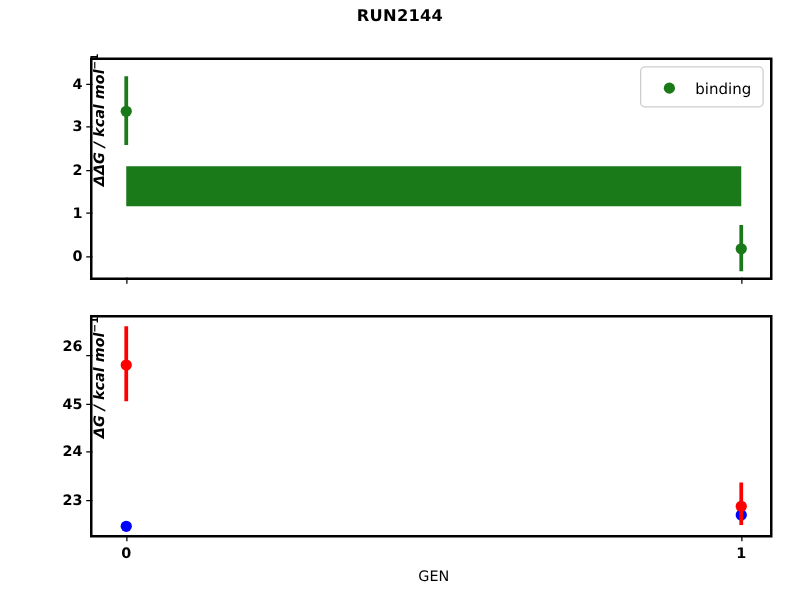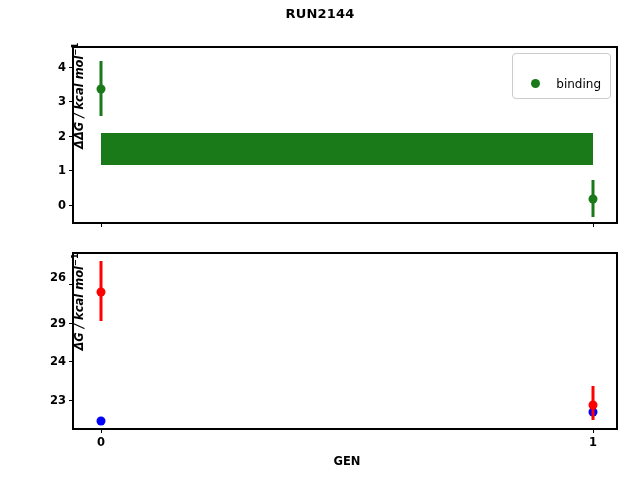--- a/index.html
+++ b/index.html
@@ -38,35 +38,35 @@
 
   
   .ylabel{
     position:absolute;font-size:11.5px;font-weight:bold;color:#000;
     transform-origin:50% 50%;transform:rotate(-90deg);white-space:nowrap;
   }
   #ylabel-top{left:-8px;top:40px;width:120px;text-align:center;margin-left:-48px;}
   #ylabel-bot{left:-8px;top:40px;width:120px;text-align:center;margin-left:-48px;}
   .xlabel{
     position:absolute;left:0;width:546px;text-align:center;top:100%;margin-top:26px;
-    font-size:11.5px;font-weight:bold;color:#000;
+    font-size:11.5px;font-weight:normal;color:#000;
   }
   .ital{font-style:italic;}
   sup{font-size:.72em;vertical-align:super;}
 
   
   .errbar{position:absolute;width:3px;transform:translateX(-50%);}
   .marker{position:absolute;width:9px;height:9px;border-radius:50%;
           transform:translate(-50%,-50%);}
   .band{position:absolute;}
 
   
   .legend{
     position:absolute;background:#fff;border:1px solid #ccc;border-radius:4px;
-    padding:20px 9px 5px 7px;box-sizing:border-box;
+    padding:7px 9px 5px 7px;box-sizing:border-box;
   }
   #legend-top{right:5px;top:5px;}
   #legend-bot{right:5px;top:5px;}
   .legend-row{display:flex;align-items:center;height:19px;}
   .legend-key{width:30px;display:flex;align-items:center;justify-content:center;flex:0 0 30px;}
   .legend-label{font-size:12px;color:#000;white-space:nowrap;padding-left:6px;}
   .key-dot{width:9px;height:9px;border-radius:50%;display:block;}
   .key-dotted{width:26px;height:0;border-top:2.2px dotted #1a7a1a;display:block;}
 </style>
 </head>
@@ -127,21 +127,21 @@
       <span class="ital">ΔG</span><span class="ital"> / kcal mol</span><sup>−1</sup>
     </div>
 
     <div class="xlabel">GEN</div>
 
   <div class="ytick" style="top: 145.952px;"></div>
       <div class="yticklabel" style="top: 145.952px;">23</div>
       <div class="ytick" style="top: 107.341px;"></div>
       <div class="yticklabel" style="top: 107.341px;">24</div>
       <div class="ytick" style="top: 68.7289px;"></div>
-      <div class="yticklabel" style="top: 68.7289px;">29</div>
+      <div class="yticklabel" style="top: 68.7289px;">45</div>
       <div class="ytick" style="top: 30.1171px;"></div>
       <div class="yticklabel" style="top: 13px; margin-top: 10px;">26</div>
       <div class="xtick" style="left: 27.0541px;"></div>
       <div class="xticklabel" style="left: 27.0541px;">0</div>
       <div class="xtick" style="left: 518.946px;"></div>
       <div class="xticklabel" style="left: 518.946px;">1</div>
     </div>
 
 </div>
 

